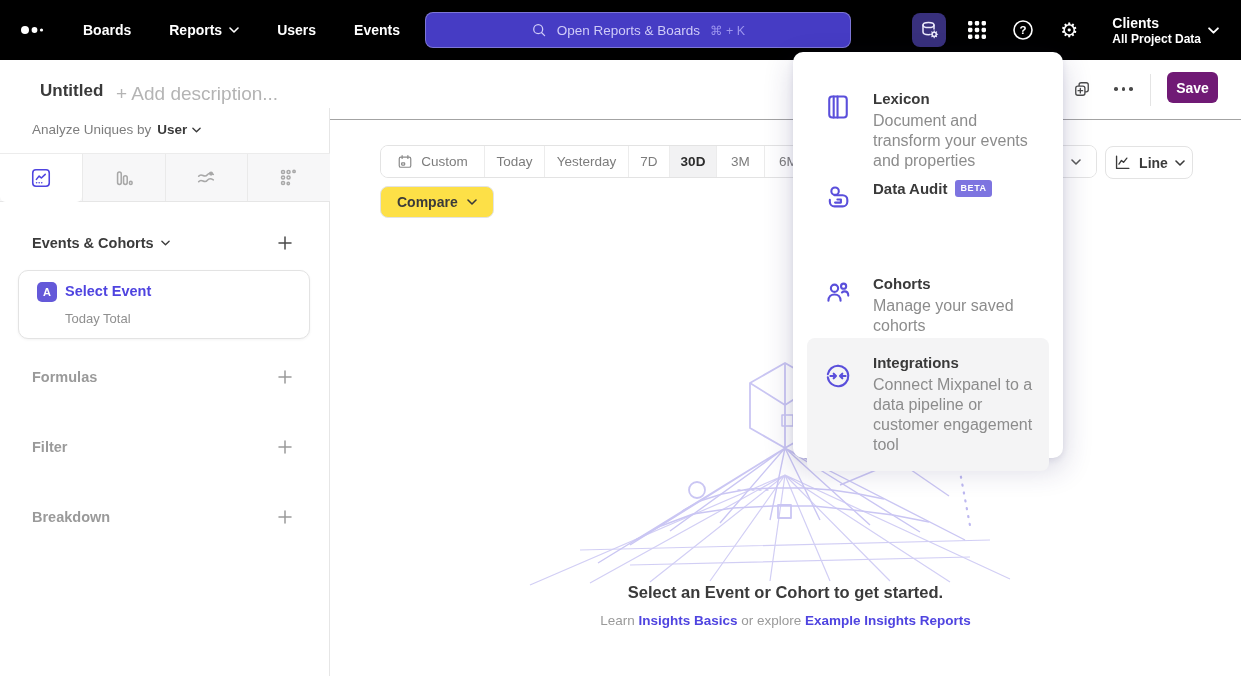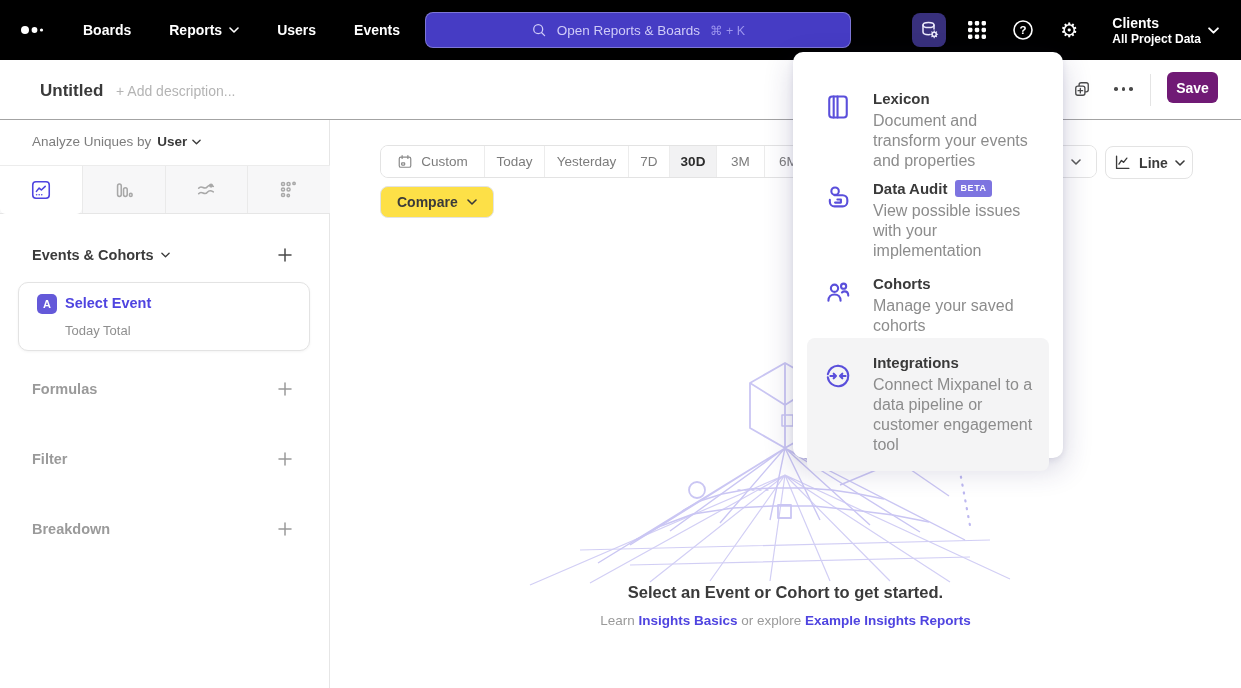--- a/index.html
+++ b/index.html
@@ -20,30 +20,30 @@
   .icon-btn.active { background:#38307c; }
   .gear-glyph { font-size:20px; color:#fff; line-height:1; }
   .account { margin-left:26px; margin-right:7px; text-align:left; cursor:pointer; }
   .account .org { font-size:14px; font-weight:700; }
   .account .proj { font-size:12px; font-weight:700; margin-top:1px; }
   .chev { display:inline-block; }
 
   
   .page-header { position:absolute; top:60px; left:0; width:1241px; height:60px; background:#fff; border-bottom:1px solid #a3a3a3; }
   .rpt-title { position:absolute; left:40px; top:21px; font-size:17px; font-weight:700; color:#3a3a3a; }
-  .rpt-desc { position:absolute; left:116px; top:23px; font-size:14px; color:#b4b4b4; cursor:text; }
+  .rpt-desc { position:absolute; left:116px; top:23px; font-size:19px; color:#b4b4b4; cursor:text; }
   .hdr-copy { position:absolute; left:1072px; top:19px; cursor:pointer; }
   .hdr-dots { position:absolute; left:1114px; top:27px; display:flex; gap:4px; cursor:pointer; }
   .hdr-dots i { width:3.5px; height:3.5px; border-radius:50%; background:#4a4a4a; }
   .hdr-divider { position:absolute; left:1150px; top:14px; width:1px; height:32px; background:#e4e4e4; }
   .save-btn { position:absolute; left:1167px; top:12px; width:51px; height:31px; background:#701a75; color:#fff; border:none;
               border-radius:6px; font-size:14px; font-weight:600; font-family:inherit; cursor:pointer; }
 
   
-  .sidebar { position:absolute; top:120px; left:0; width:330px; height:568px; background:#fff; border-right:1px solid #e6e6e6; }
+  .sidebar { position:absolute; top:108px; left:0; width:330px; height:568px; background:#fff; border-right:1px solid #e6e6e6; }
   .analyze { position:absolute; left:32px; top:14px; display:flex; align-items:center; gap:6px; font-size:13.5px; }
   .analyze .pre { color:#7d7d7d; }
   .analyze .val { color:#3a3a3a; font-weight:700; display:flex; align-items:center; gap:5px; cursor:pointer; }
   .tabs { position:absolute; top:45px; left:0; width:330px; height:49px; display:flex; background:#f7f7f8;
           border-top:1px solid #ececec; border-bottom:1px solid #e6e6e6; }
   .tab { flex:1; display:flex; align-items:center; justify-content:center; border-left:1px solid #eaeaea; cursor:pointer; color:#a8a8a8; }
   .tab:first-child { border-left:none; }
   .tab.active { background:#fff; color:#4f44e0; border-bottom:1px solid #fff; margin-bottom:-1px; border-radius:0 0 6px 6px; }
   .sb-row { position:absolute; left:32px; right:36px; display:flex; align-items:center; justify-content:space-between; }
   .sb-head { font-size:14.5px; font-weight:700; color:#3b3b3b; display:flex; align-items:center; gap:7px; cursor:pointer; }
@@ -416,21 +416,20 @@
             <path d="M9 10.5h7a4 4 0 0 1 4 4v1.5a4 4 0 0 1-4 4H9a4 4 0 0 1-4-4v-1.5"></path>
             <path d="M9.5 16.8h5v-2.6h-3"></path>
           </g>
         </svg>
       </div>
       <div>
         <div class="menu-title">
           <span>Data Audit</span>
           <span class="beta">BETA</span>
         </div>
-        <div class="menu-desc">View possible issues with your implementation</div>
       </div>
     </div>
 
     <div class="menu-row hl" style="top:286px; padding-bottom:16px; padding-top:16px">
       <div class="menu-ic" style="padding-top:8px">
         <svg width="28" height="28" viewBox="0 0 24 24">
           <g stroke="#5a4fdb" stroke-width="1.8" fill="none" stroke-linecap="round" stroke-linejoin="round">
             <path d="M12 3.2a8.8 8.8 0 1 1-8.7 10"></path>
             <path d="M12 3.2a8.8 8.8 0 0 0-8.7 7.2"></path>
             <path d="M5.5 12h4.8M10.3 12l-2-2M10.3 12l-2 2"></path>

